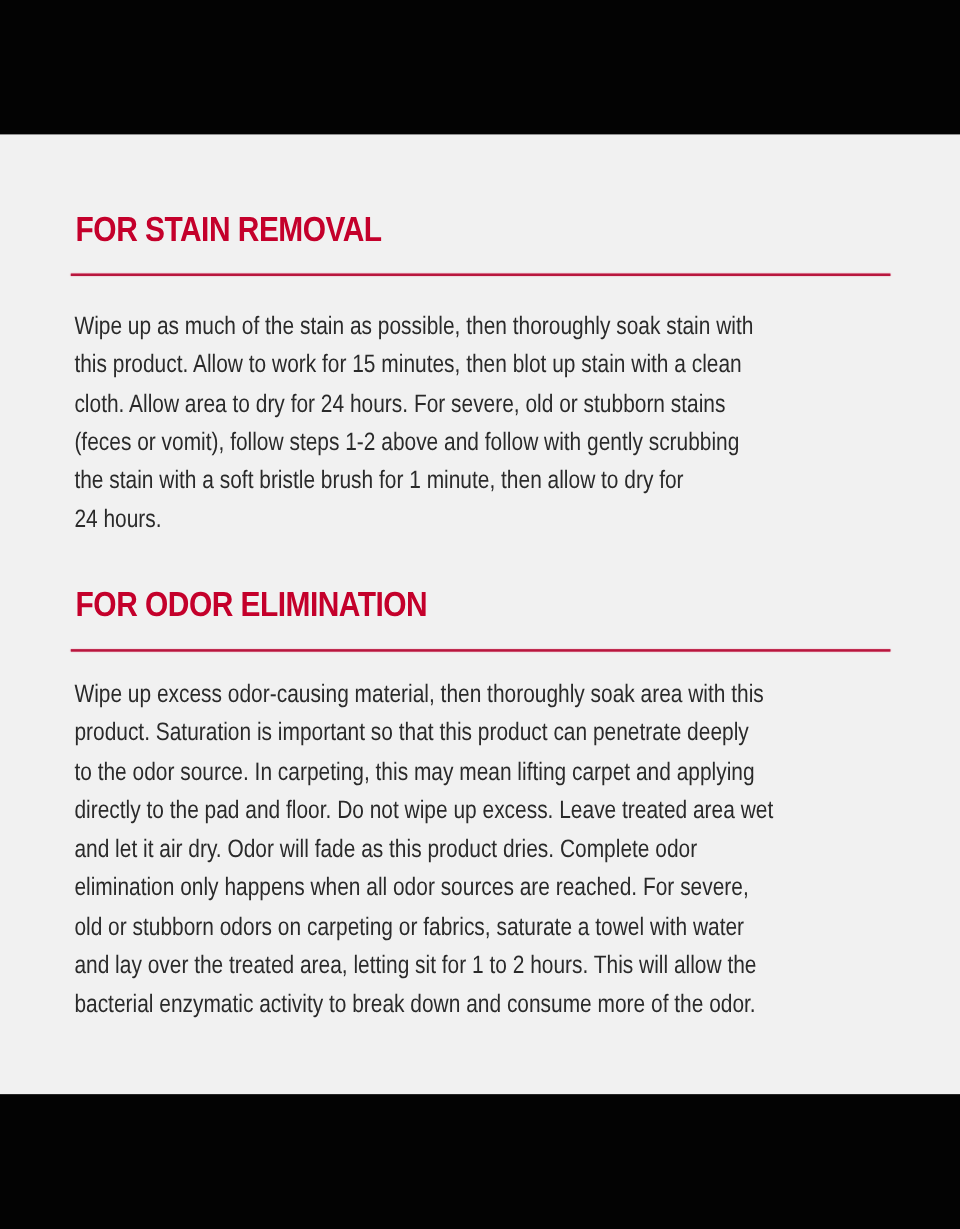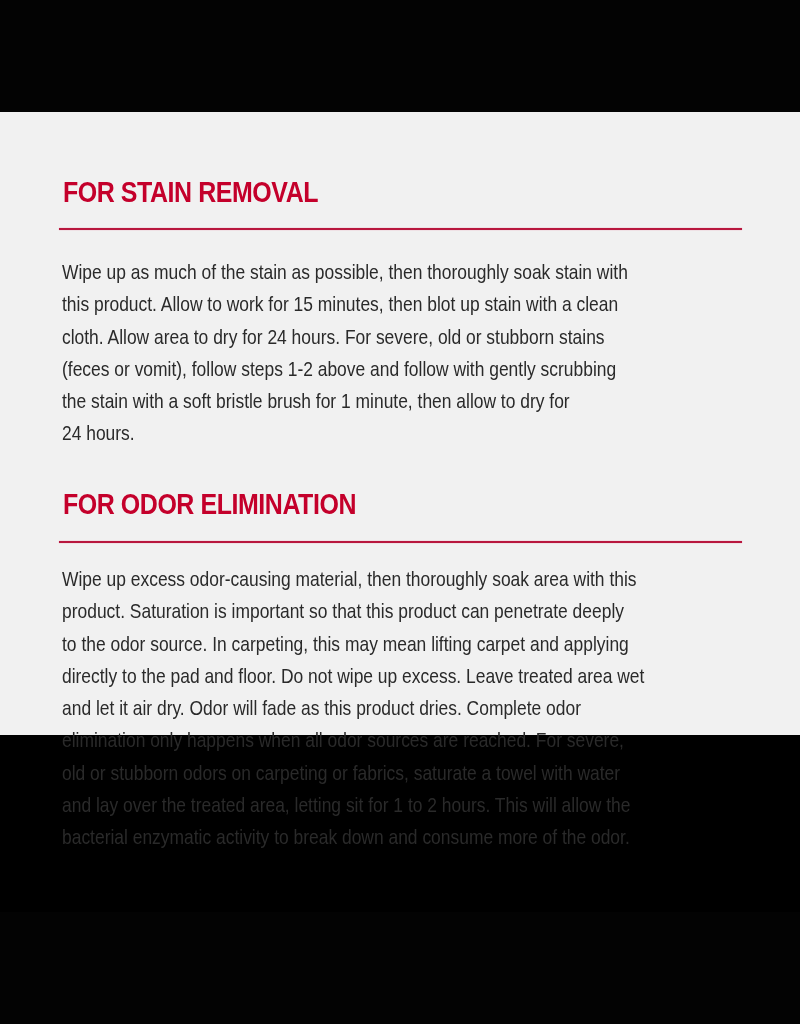--- a/index.html
+++ b/index.html
@@ -12,21 +12,21 @@
     }
     .bar-top {
       position: absolute; left: 0; top: 0; width: 800px; height: 112px; background: #030303;
     }
     .bar-bottom {
       position: absolute; left: 0; top: 912px; width: 800px; height: 112px; background: #030303;
     }
     .panel {
       position: absolute;
       left: 0; top: 112px;
-      width: 800px; height: 623px;
+      width: 800px; height: 800px;
       background: #f1f1f1;
     }
     .heading {
       position: absolute;
       left: 63px;
       margin: 0;
       font-family: "Liberation Sans", sans-serif;
       font-weight: bold;
       font-size: 29px;
       letter-spacing: -0.5px;

